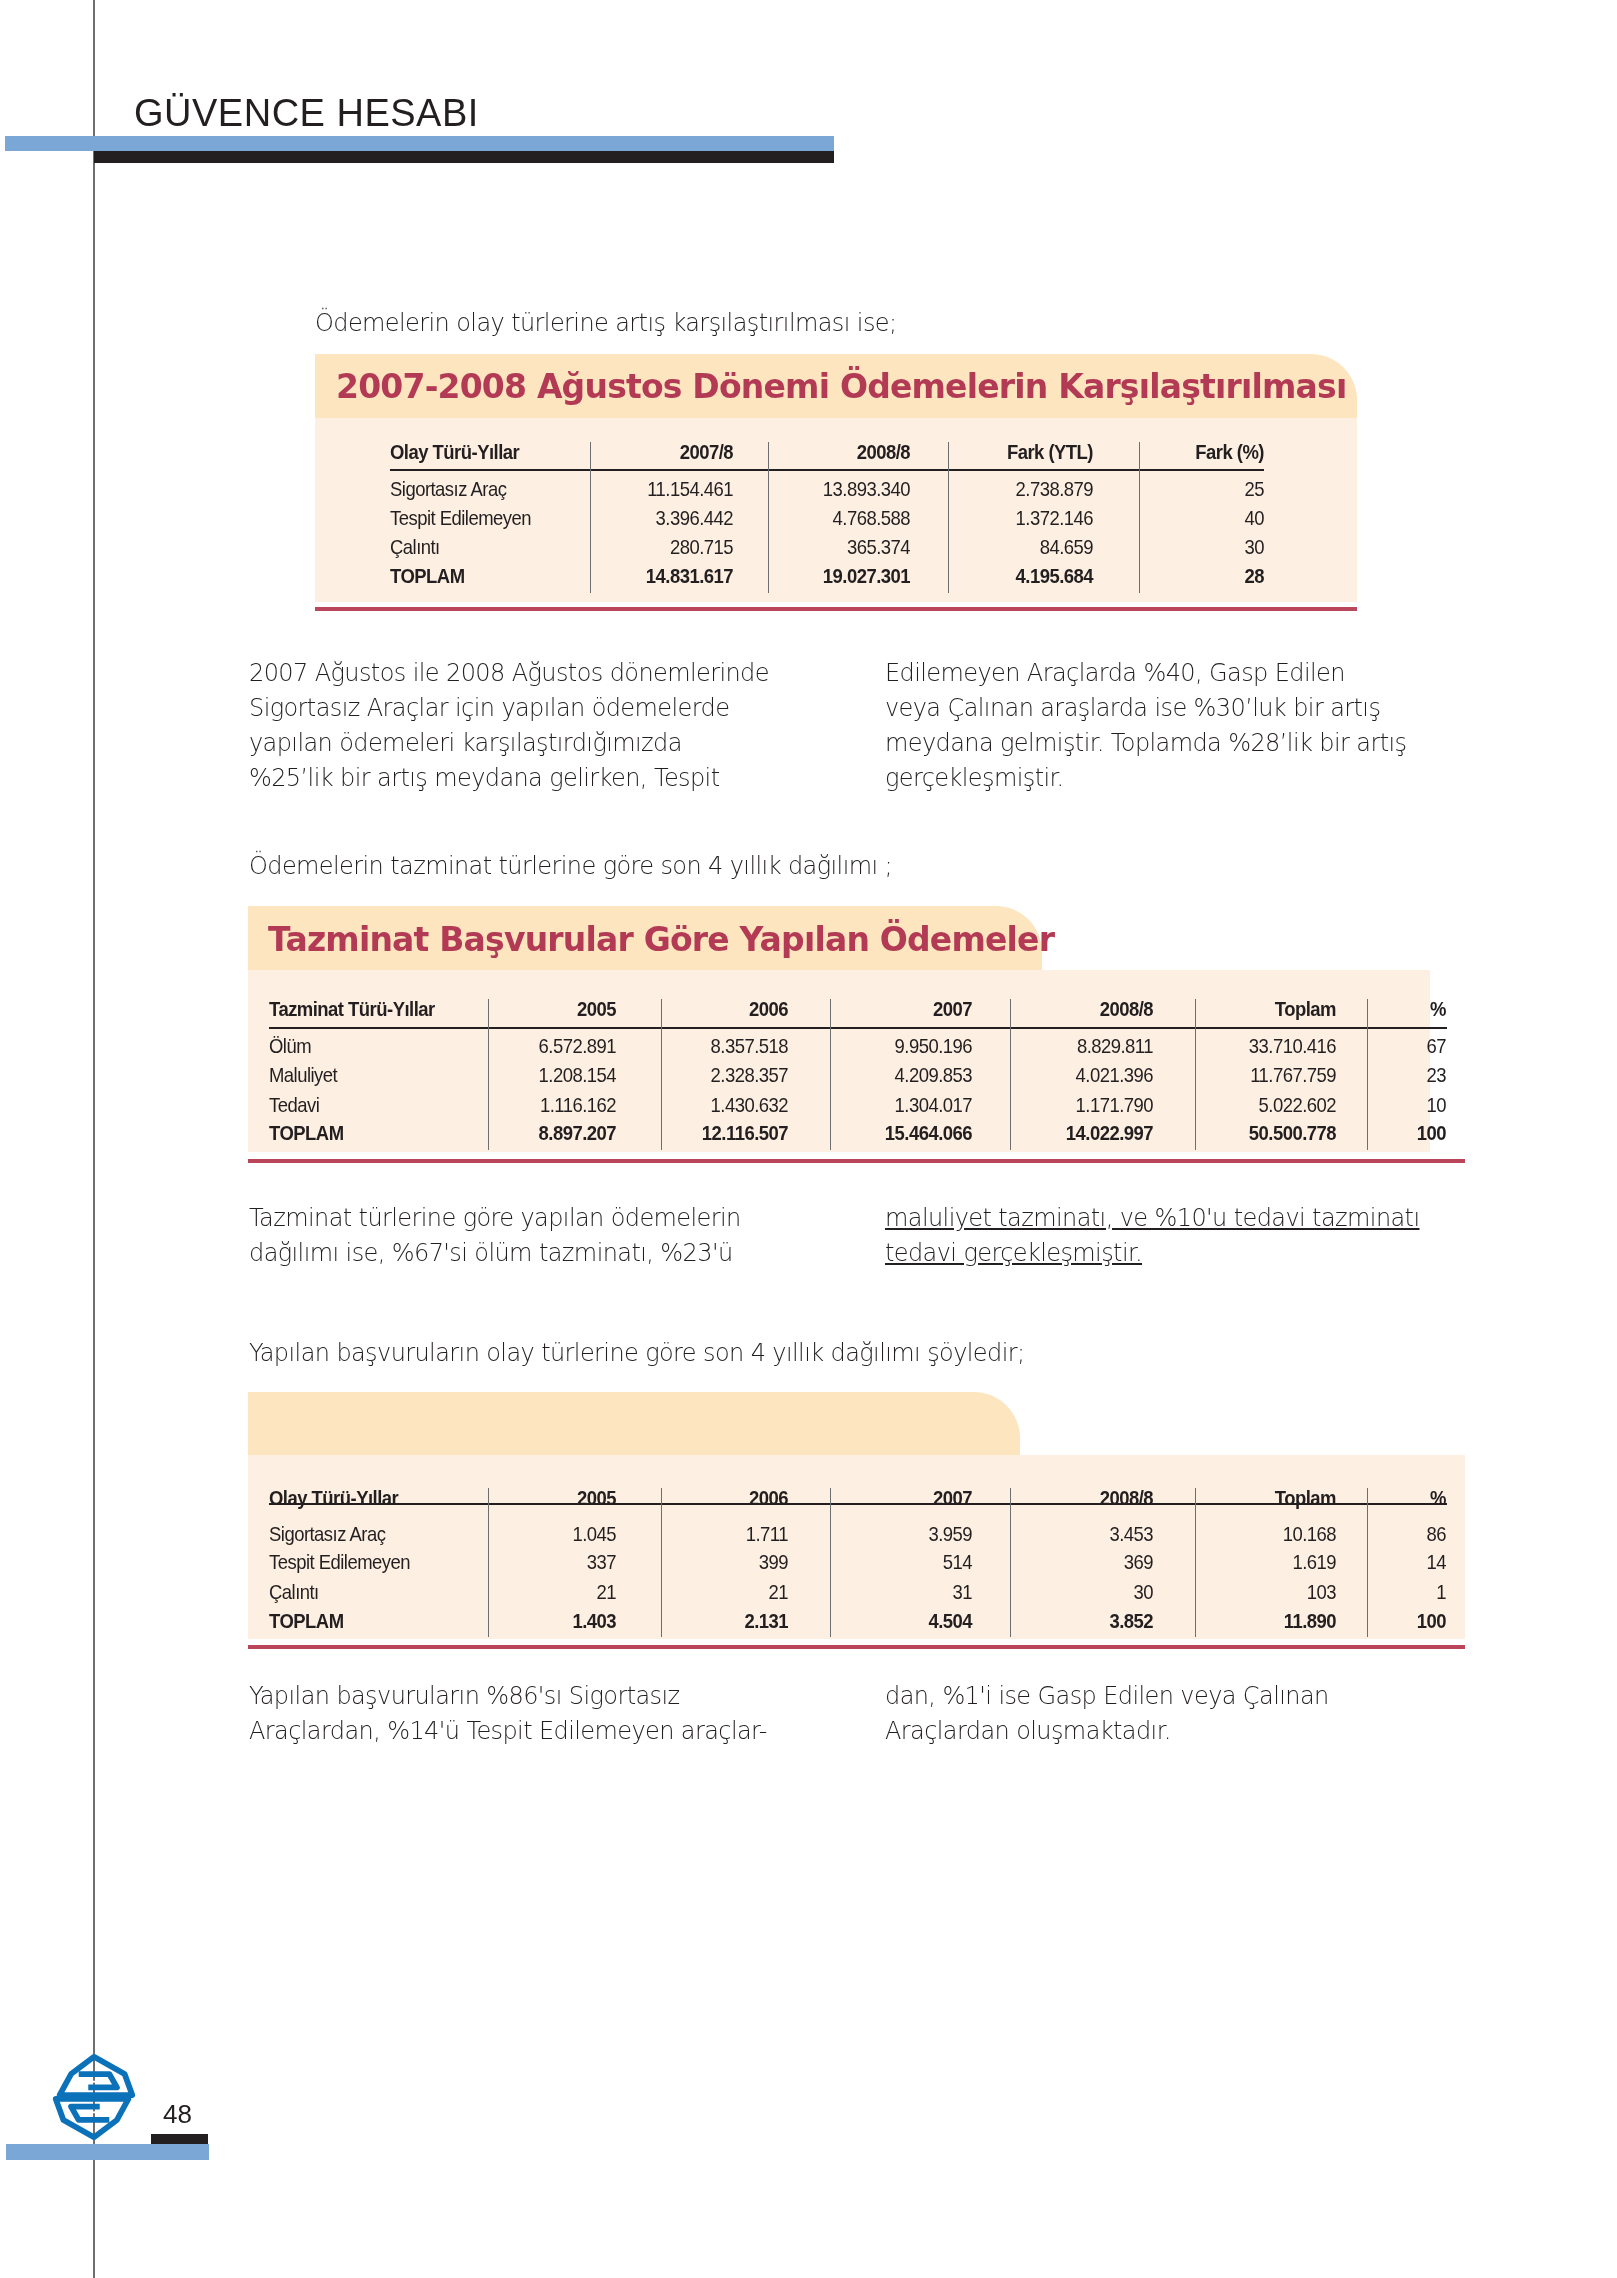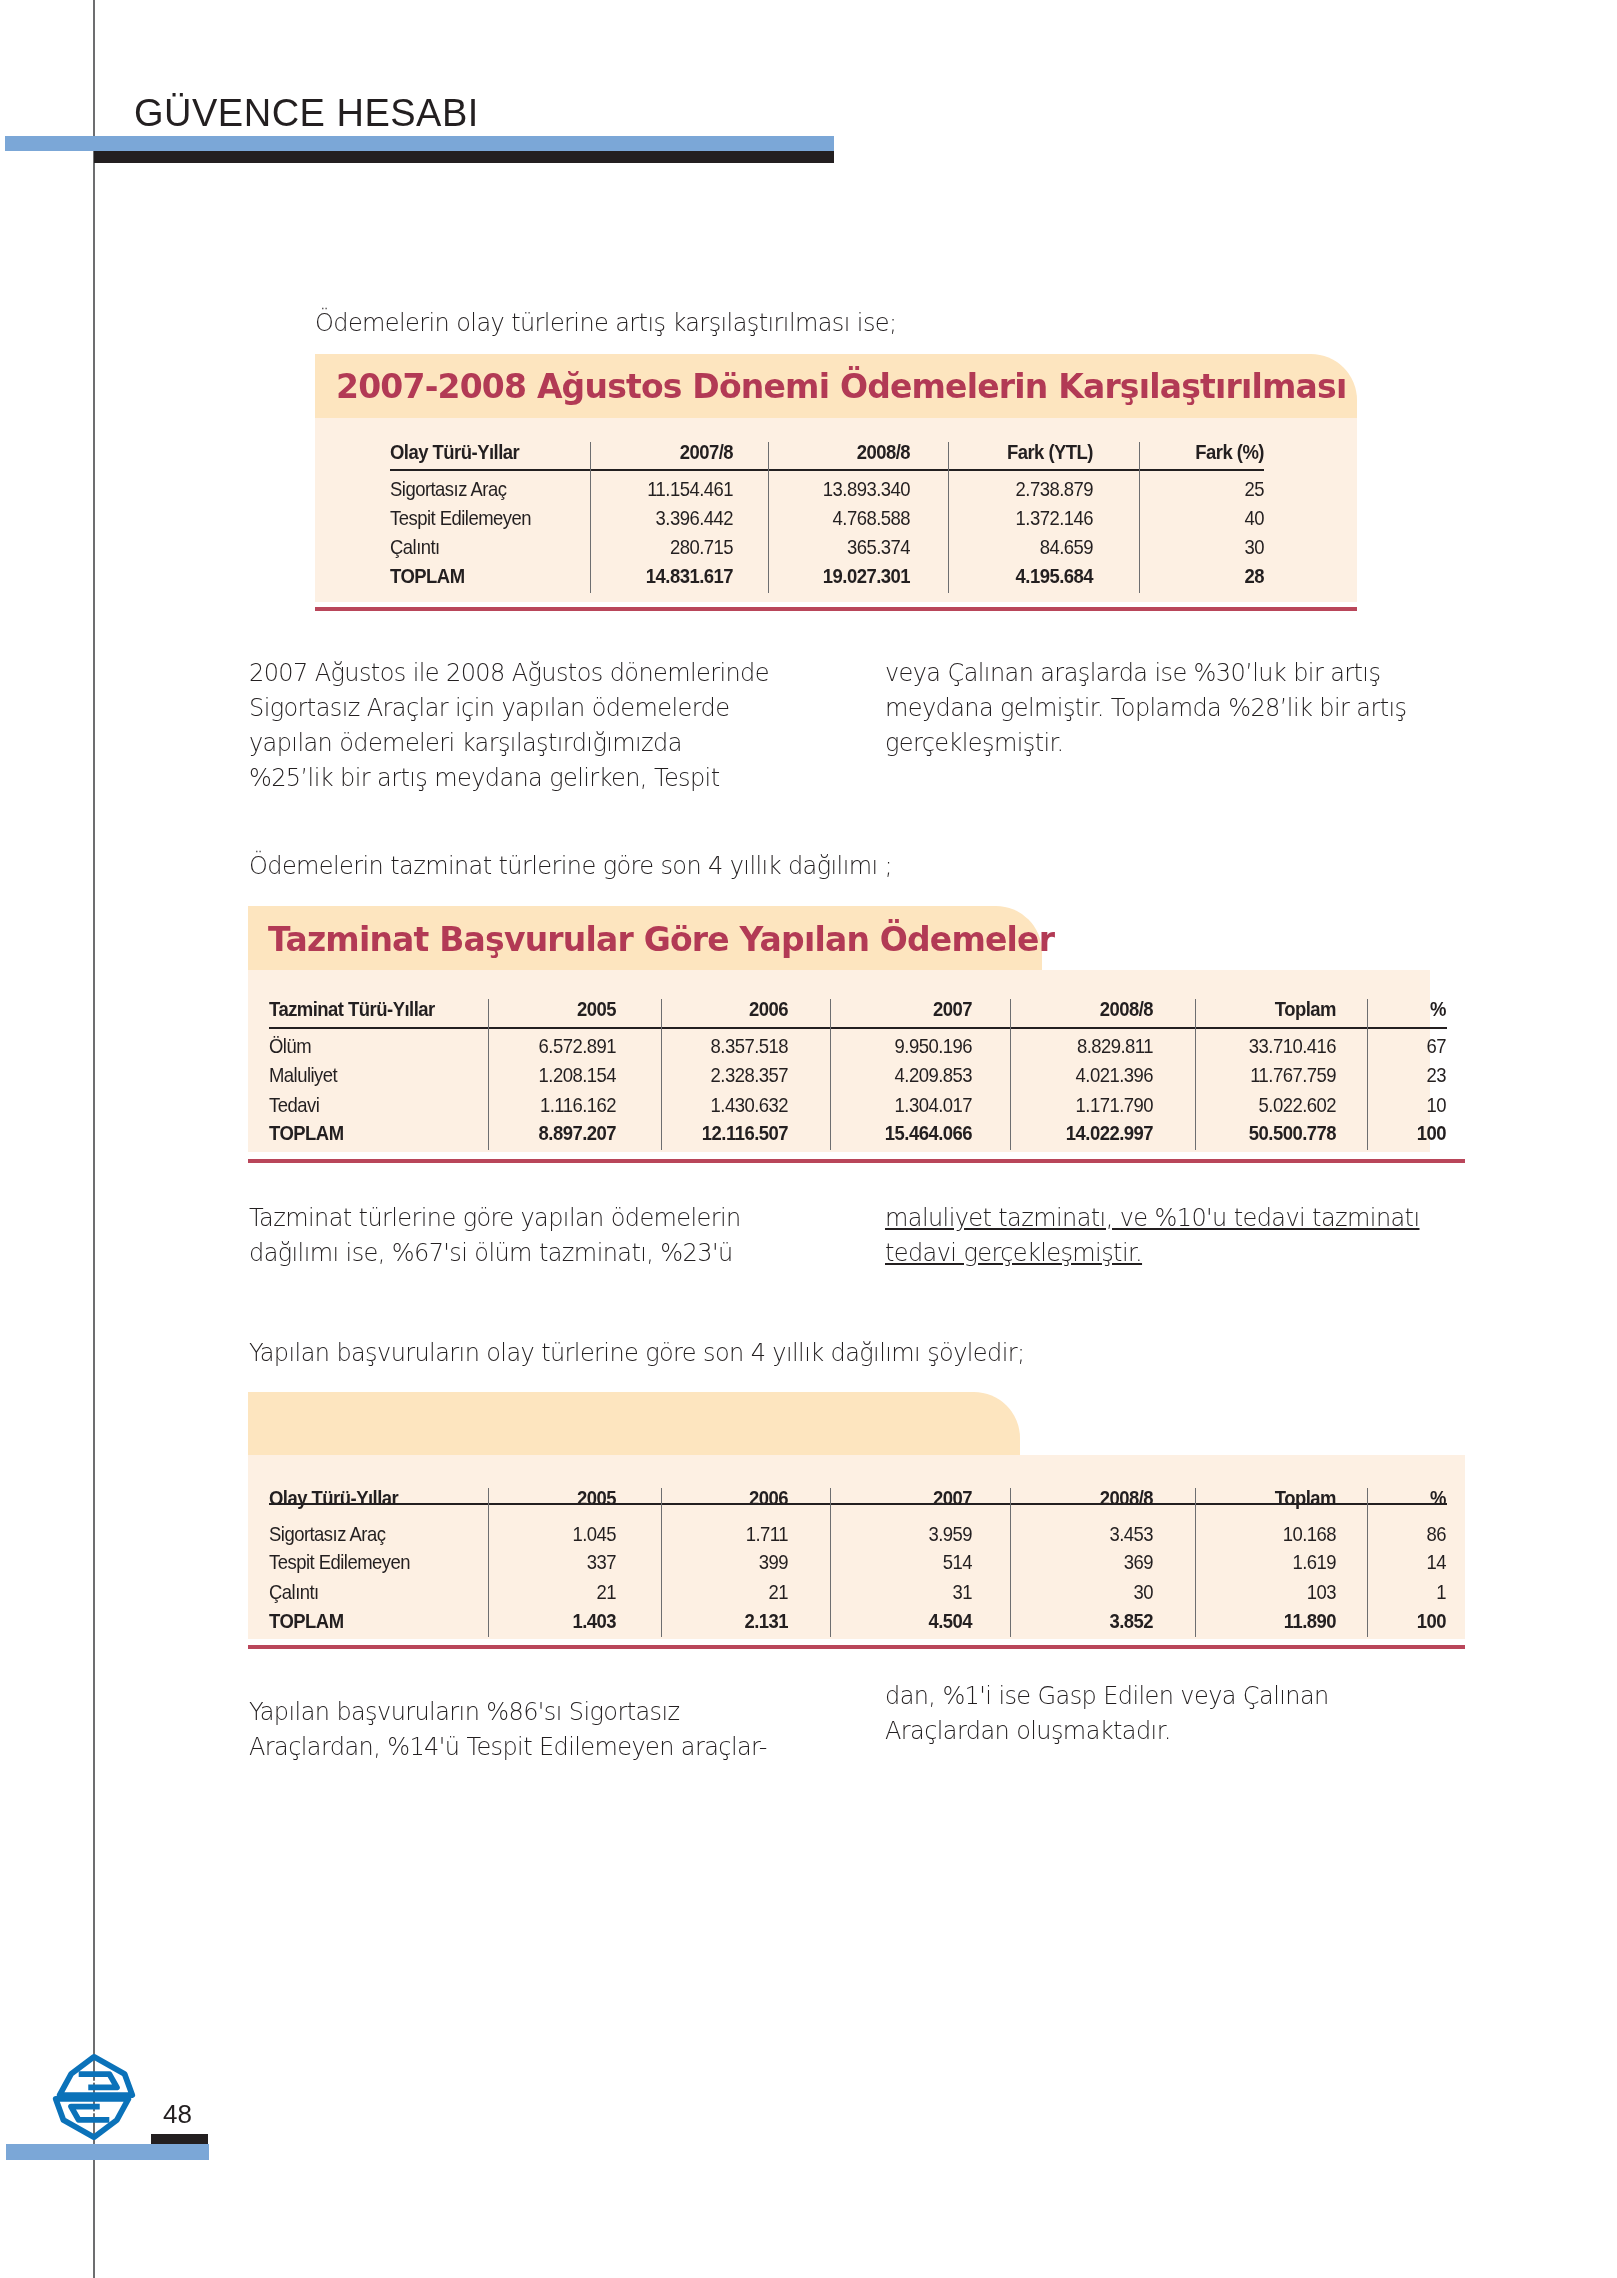--- a/index.html
+++ b/index.html
@@ -77,20 +77,21 @@
     <div class="abs cell r b" style="left: 1073px; width: 191px; top: 564px;">28</div>
   </div>
 
 <div class="abs" style="left:249px; top:656px;">
   <div class="para" style="position:static">2007 Ağustos ile 2008 Ağustos dönemlerinde</div>
   <div class="para" style="position:static">Sigortasız Araçlar için yapılan ödemelerde</div>
   <div class="para" style="position:static">yapılan ödemeleri karşılaştırdığımızda</div>
   <div class="para" style="position:static">%25’lik bir artış meydana gelirken, Tespit</div>
 </div>
 <div class="abs" style="left:885px; top:656px;">
+  <div class="para" style="position:static">Edilemeyen Araçlarda %40, Gasp Edilen</div>
   <div class="para" style="position:static">veya Çalınan araşlarda ise %30’luk bir artış</div>
   <div class="para" style="position:static">meydana gelmiştir. Toplamda %28’lik bir artış</div>
   <div class="para" style="position:static">gerçekleşmiştir.</div>
 </div>
 
 <div class="abs para" style="left:249px; top:849px;">Ödemelerin tazminat türlerine göre son 4 yıllık dağılımı ;</div>
 
 <div class="abs title-band" style="left:248px; top:906px; width:794px; height:64px;"></div>
 <div class="abs tbl-title" style="left:268px; top:920px;">Tazminat Başvurular Göre Yapılan Ödemeler</div>
 <div class="abs table-body" style="left:248px; top:970px; width:1182px; height:182px;"></div>
@@ -193,21 +194,21 @@
     <div class="abs cell r" style="left: 1255px; width: 191px; top: 1580px;">1</div>
     <div class="abs cell l b" style="left: 269px; top: 1609px;">TOPLAM</div>
     <div class="abs cell r b" style="left: 425px; width: 191px; top: 1609px;">1.403</div>
     <div class="abs cell r b" style="left: 597px; width: 191px; top: 1609px;">2.131</div>
     <div class="abs cell r b" style="left: 781px; width: 191px; top: 1609px;">4.504</div>
     <div class="abs cell r b" style="left: 962px; width: 191px; top: 1609px;">3.852</div>
     <div class="abs cell r b" style="left: 1145px; width: 191px; top: 1609px;">11.890</div>
     <div class="abs cell r b" style="left: 1255px; width: 191px; top: 1609px;">100</div>
   </div>
 
-<div class="abs" style="left:249px; top:1679px;margin-top:16px;">
+<div class="abs" style="left:249px; top:1679px;">
   <div class="para" style="position:static">Yapılan başvuruların %86'sı Sigortasız</div>
   <div class="para" style="position:static">Araçlardan, %14'ü Tespit Edilemeyen araçlar-</div>
 </div>
 <div class="abs" style="left:885px; top:1679px;">
   <div class="para" style="position:static">dan, %1'i ise Gasp Edilen veya Çalınan</div>
   <div class="para" style="position:static">Araçlardan oluşmaktadır.</div>
 </div>
 
 <svg class="abs logo" viewBox="0 0 92 92">
   <g fill="none" stroke="#0b72b9" stroke-width="6" stroke-linejoin="round">

